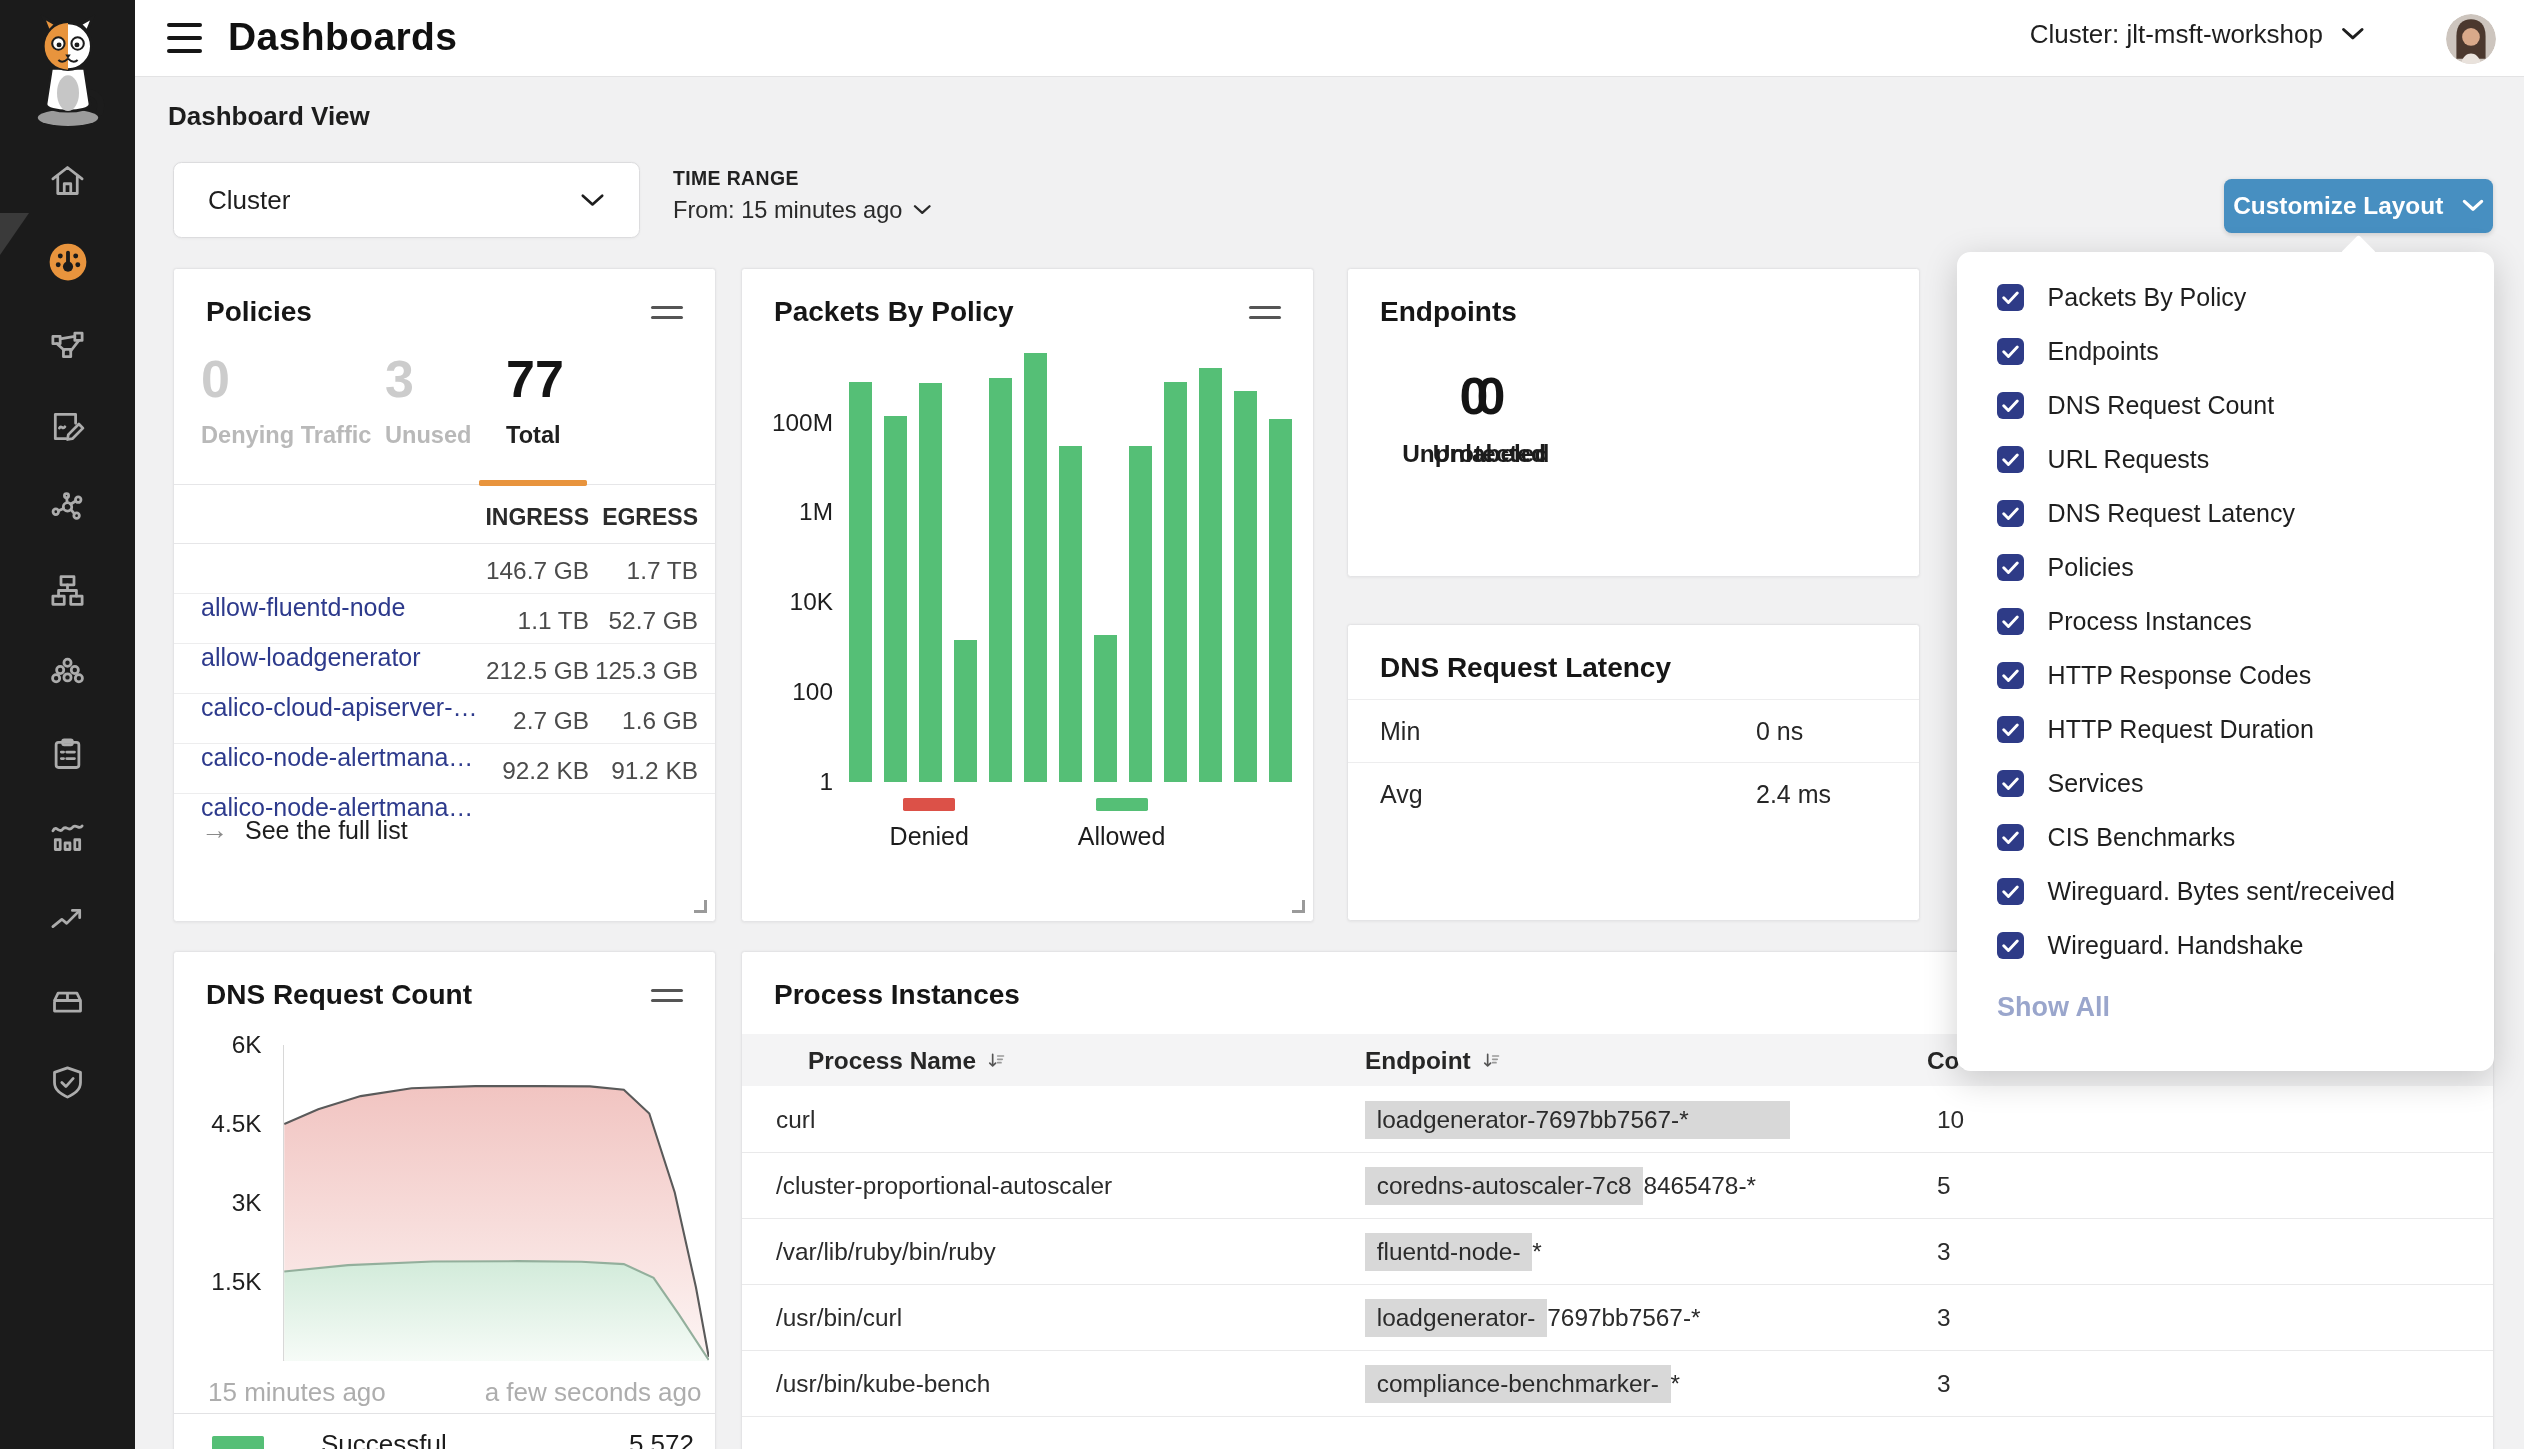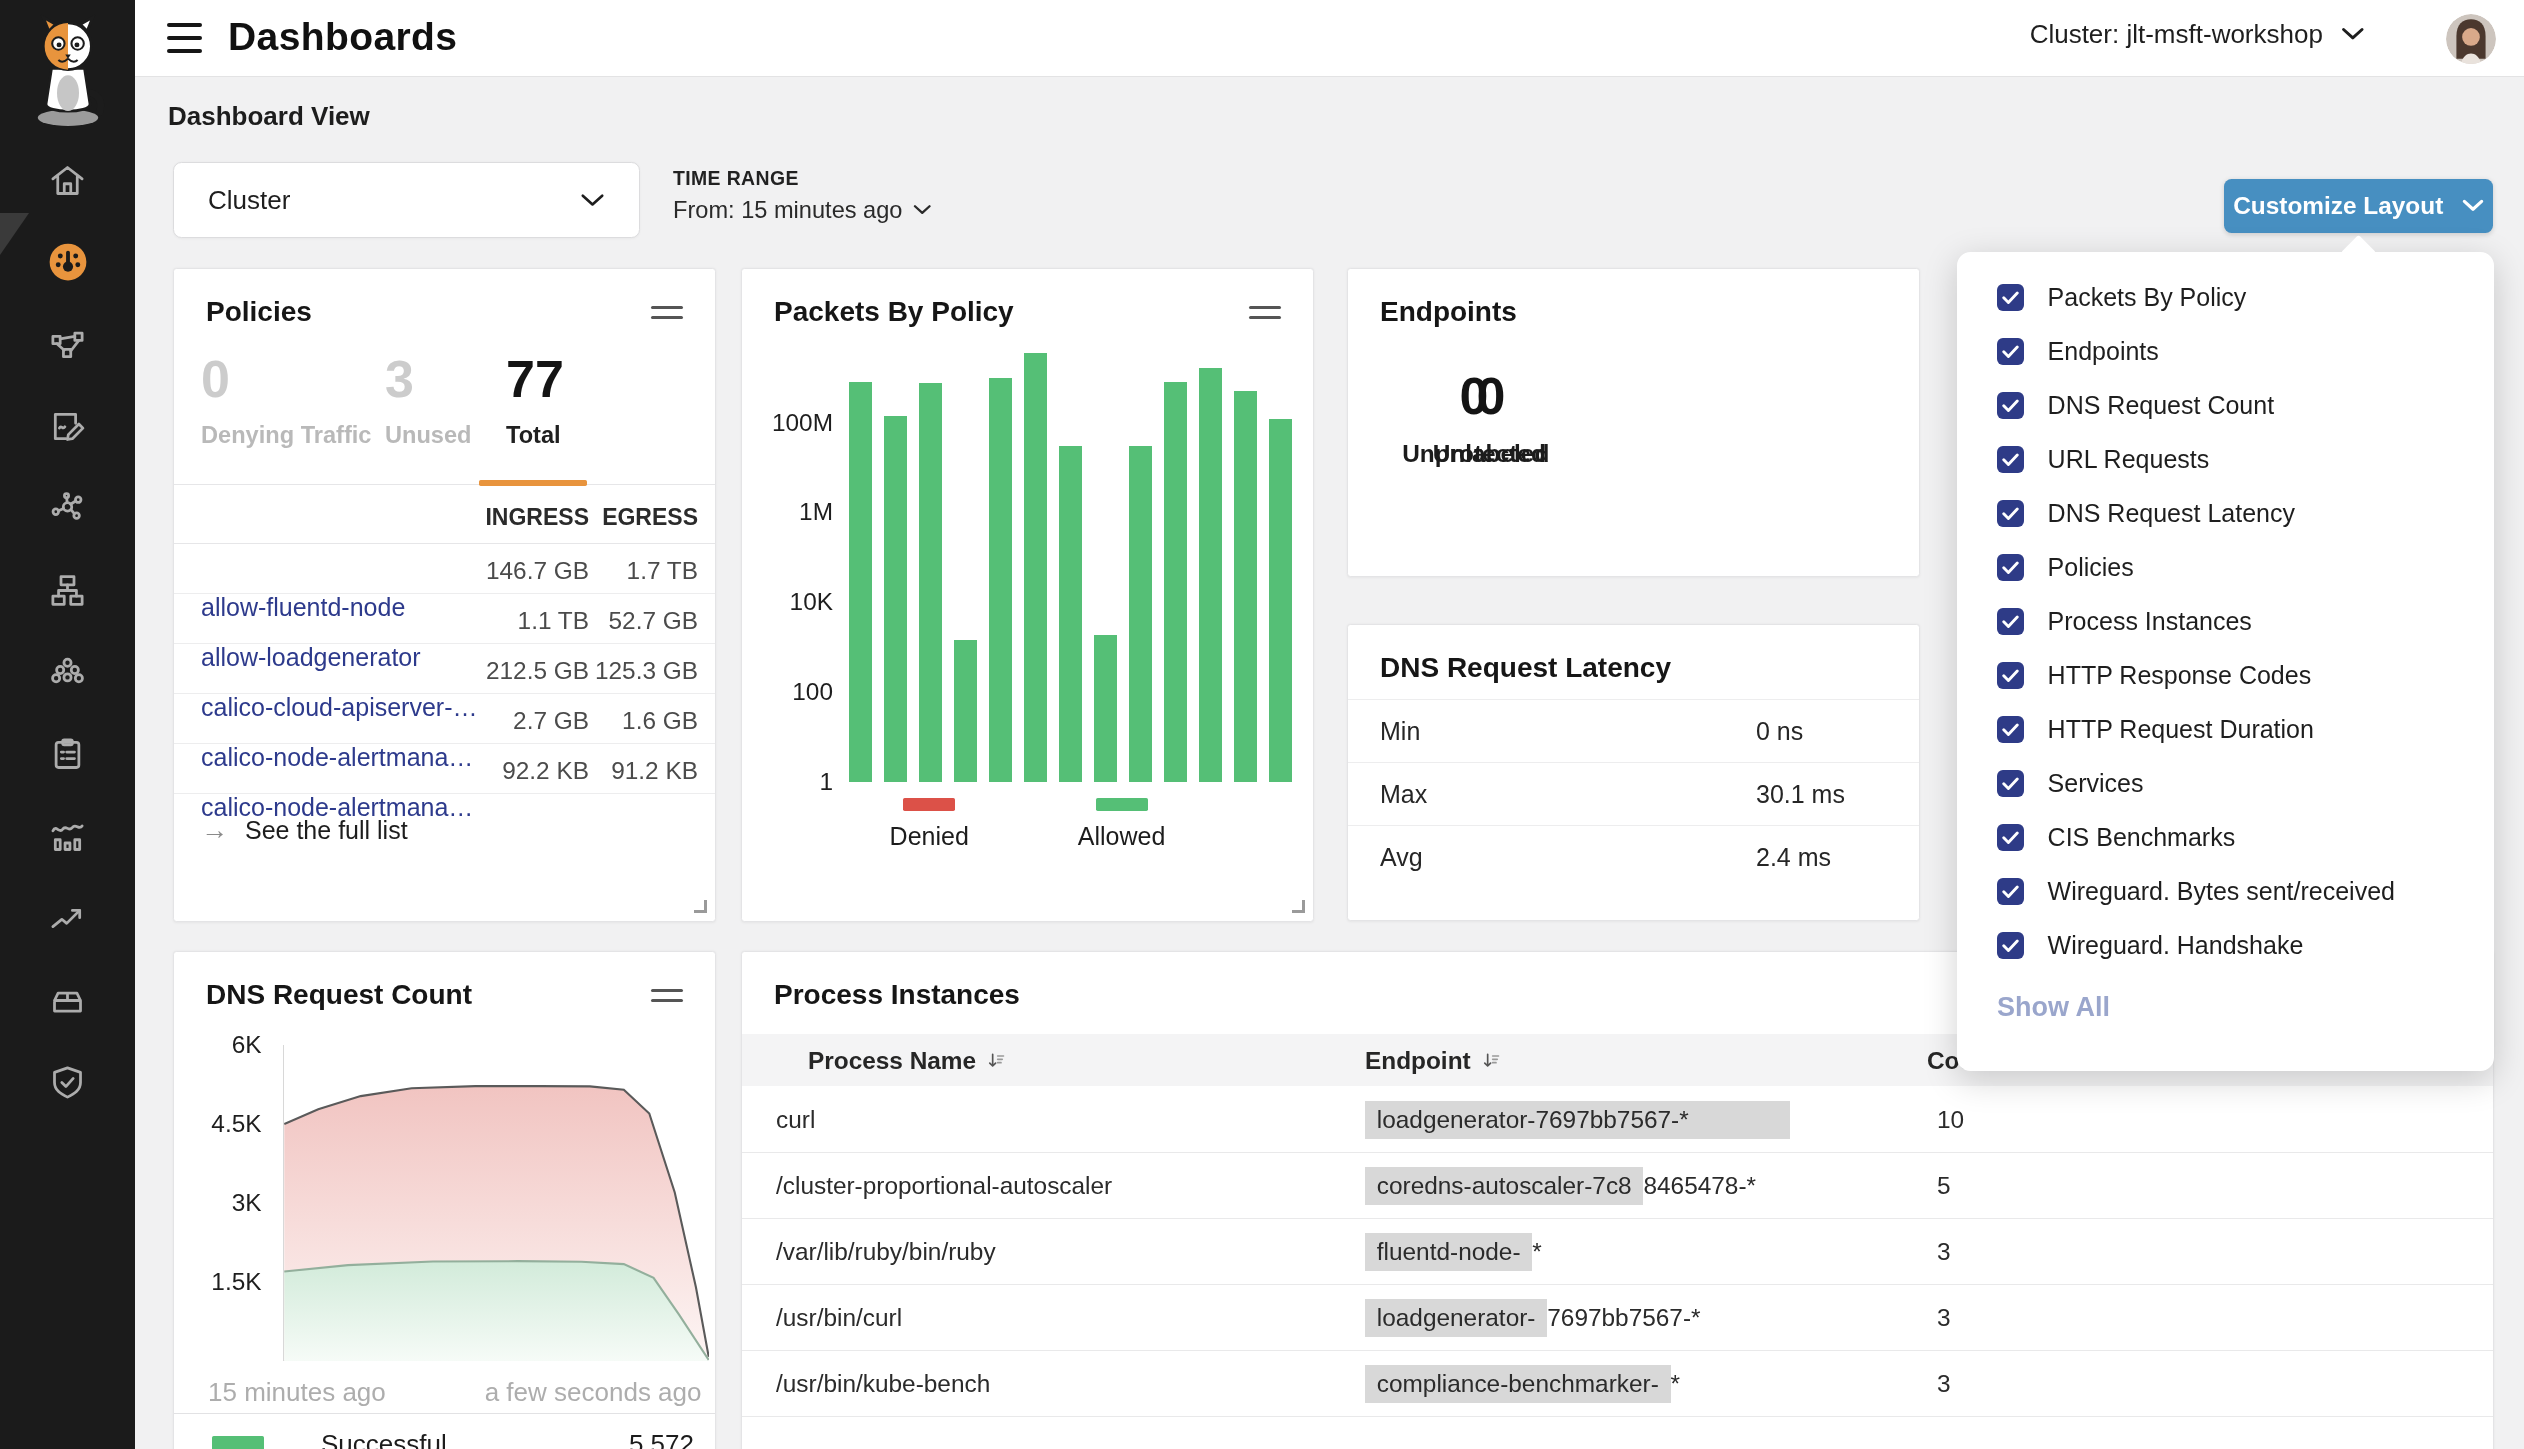--- a/index.html
+++ b/index.html
@@ -407,24 +407,20 @@
 
   <section class="card" id="card-latency">
     <div class="card-title">DNS Request Latency</div>
     <div class="lat-rows">
 
     <div class="lat-row">
         <span class="lbl">Min</span>
         <span class="val">0 ns</span>
       </div>
         <div class="lat-row">
-        <span class="lbl">Max</span>
-        <span class="val">30.1 ms</span>
-      </div>
-        <div class="lat-row">
         <span class="lbl">Avg</span>
         <span class="val">2.4 ms</span>
       </div>
       </div>
   </section>
 
   <section class="card" id="card-dns">
     <div class="card-title">DNS Request Count</div>
     <div class="drag">
         <span></span>

